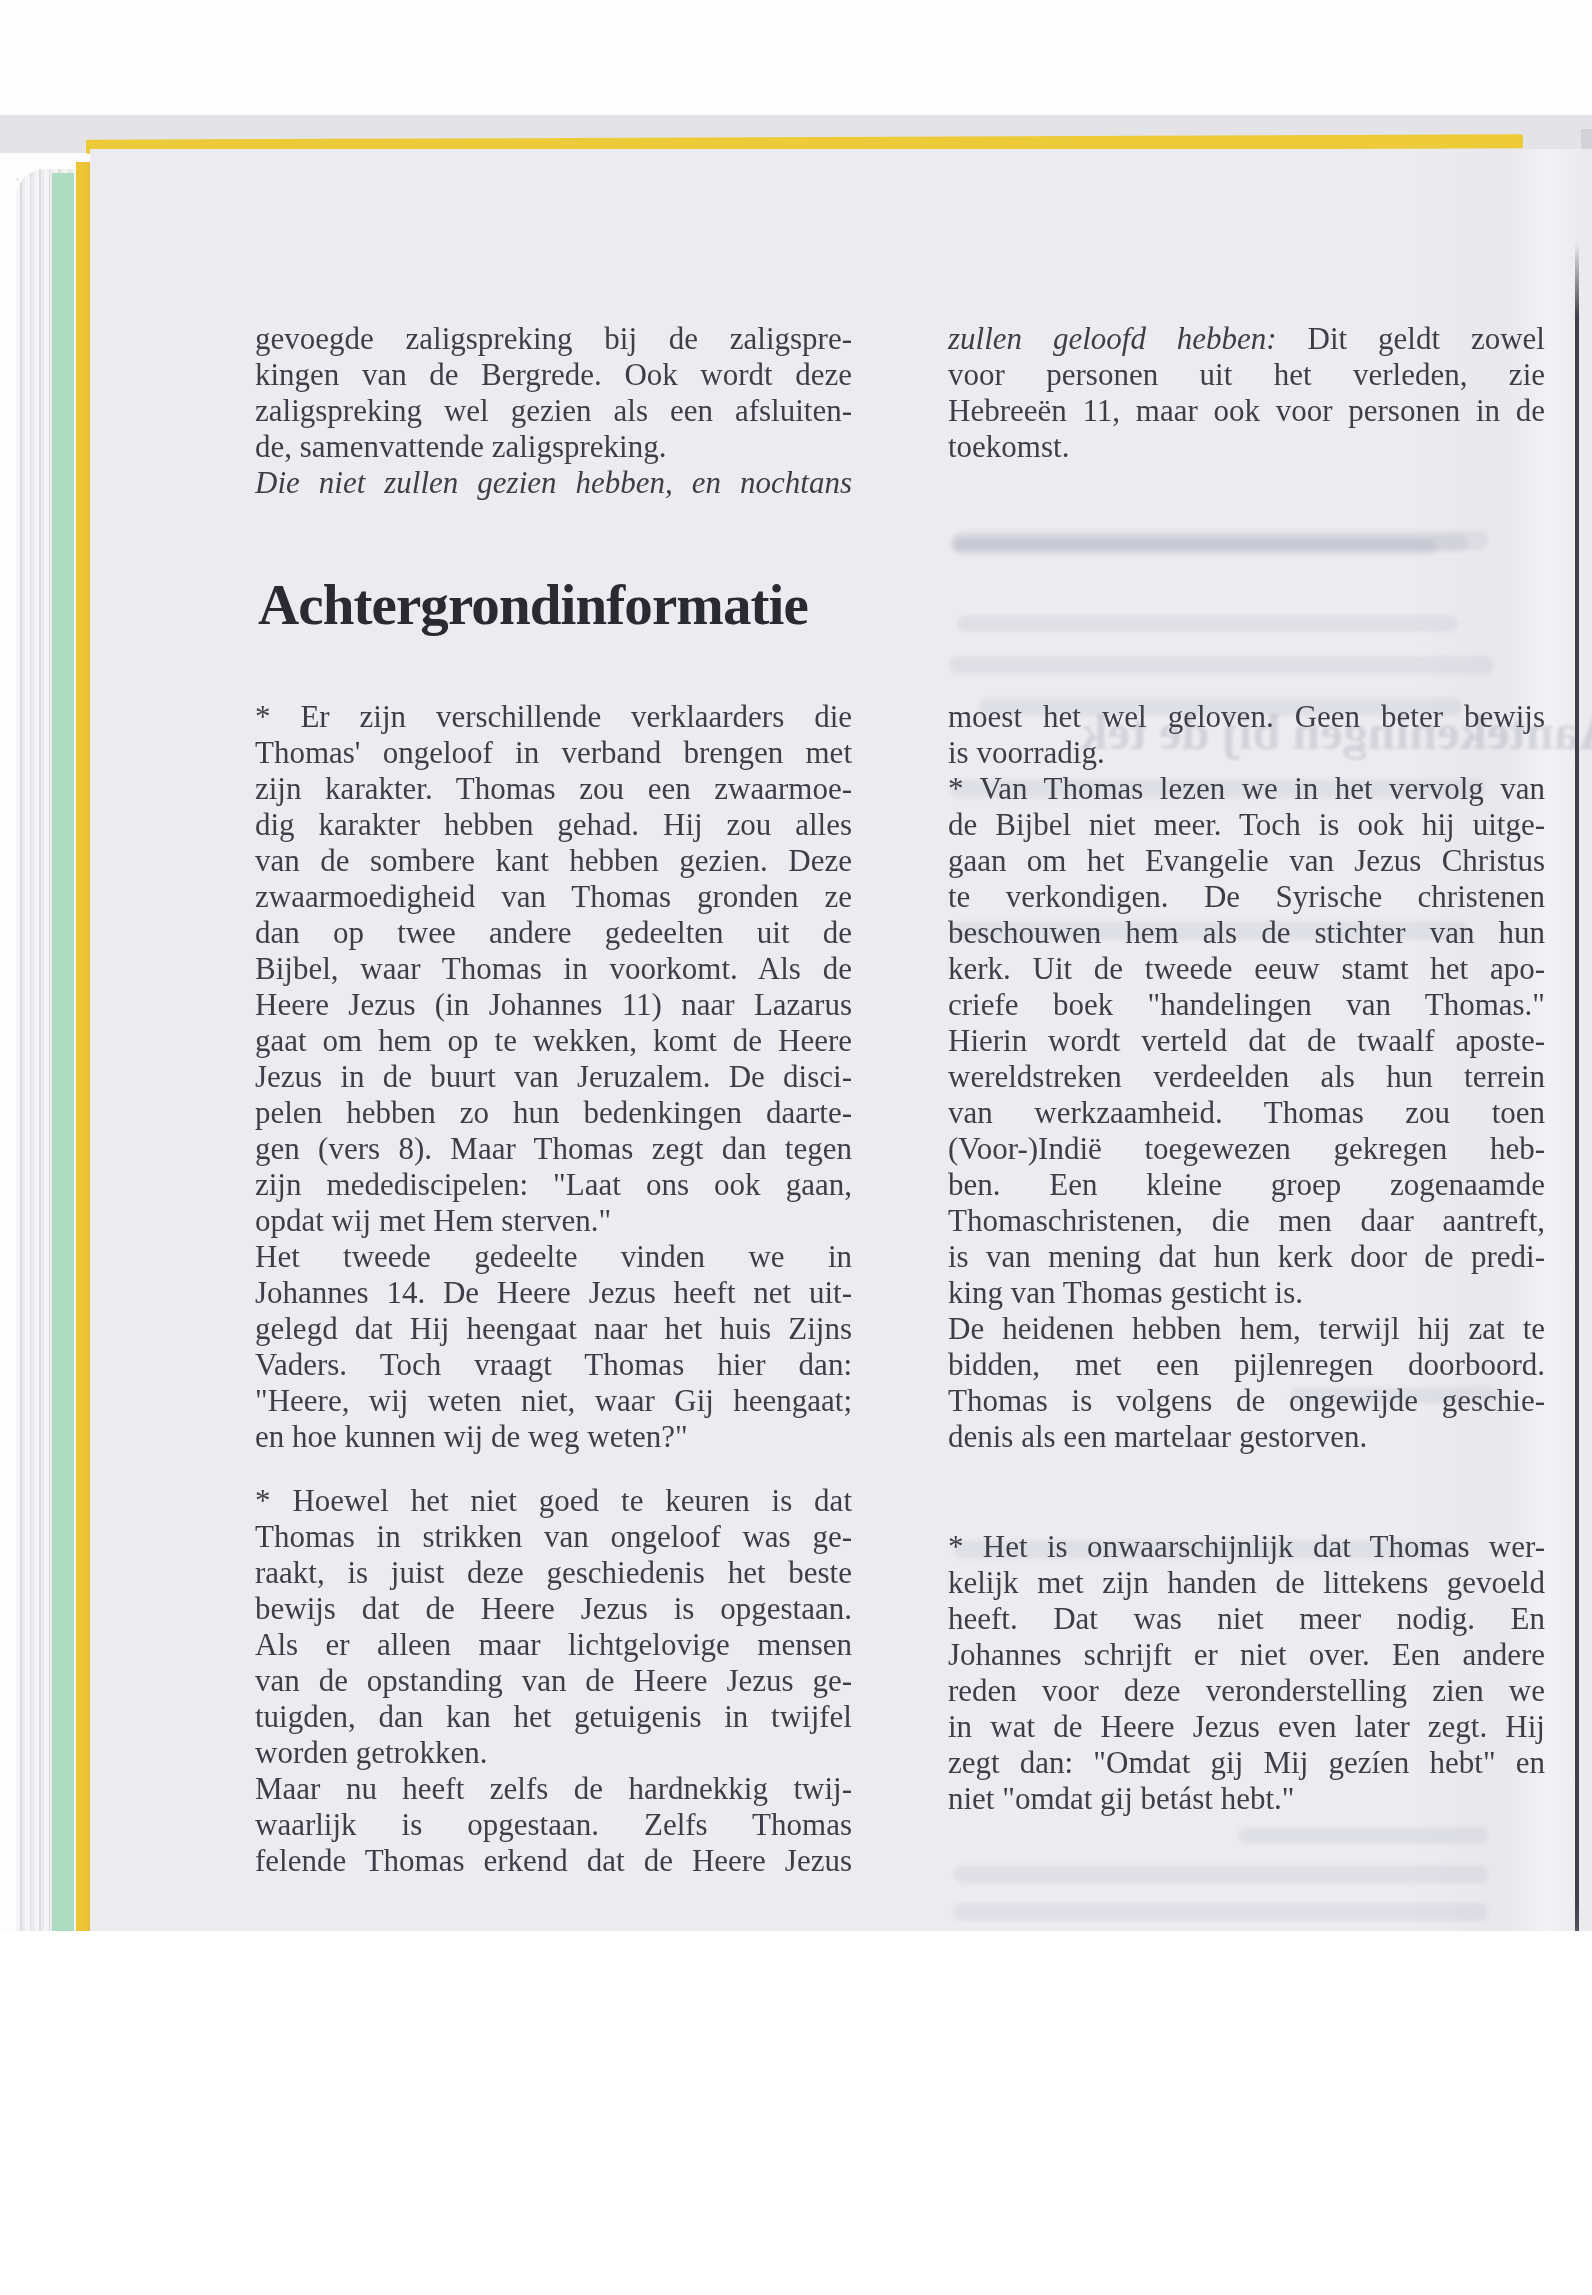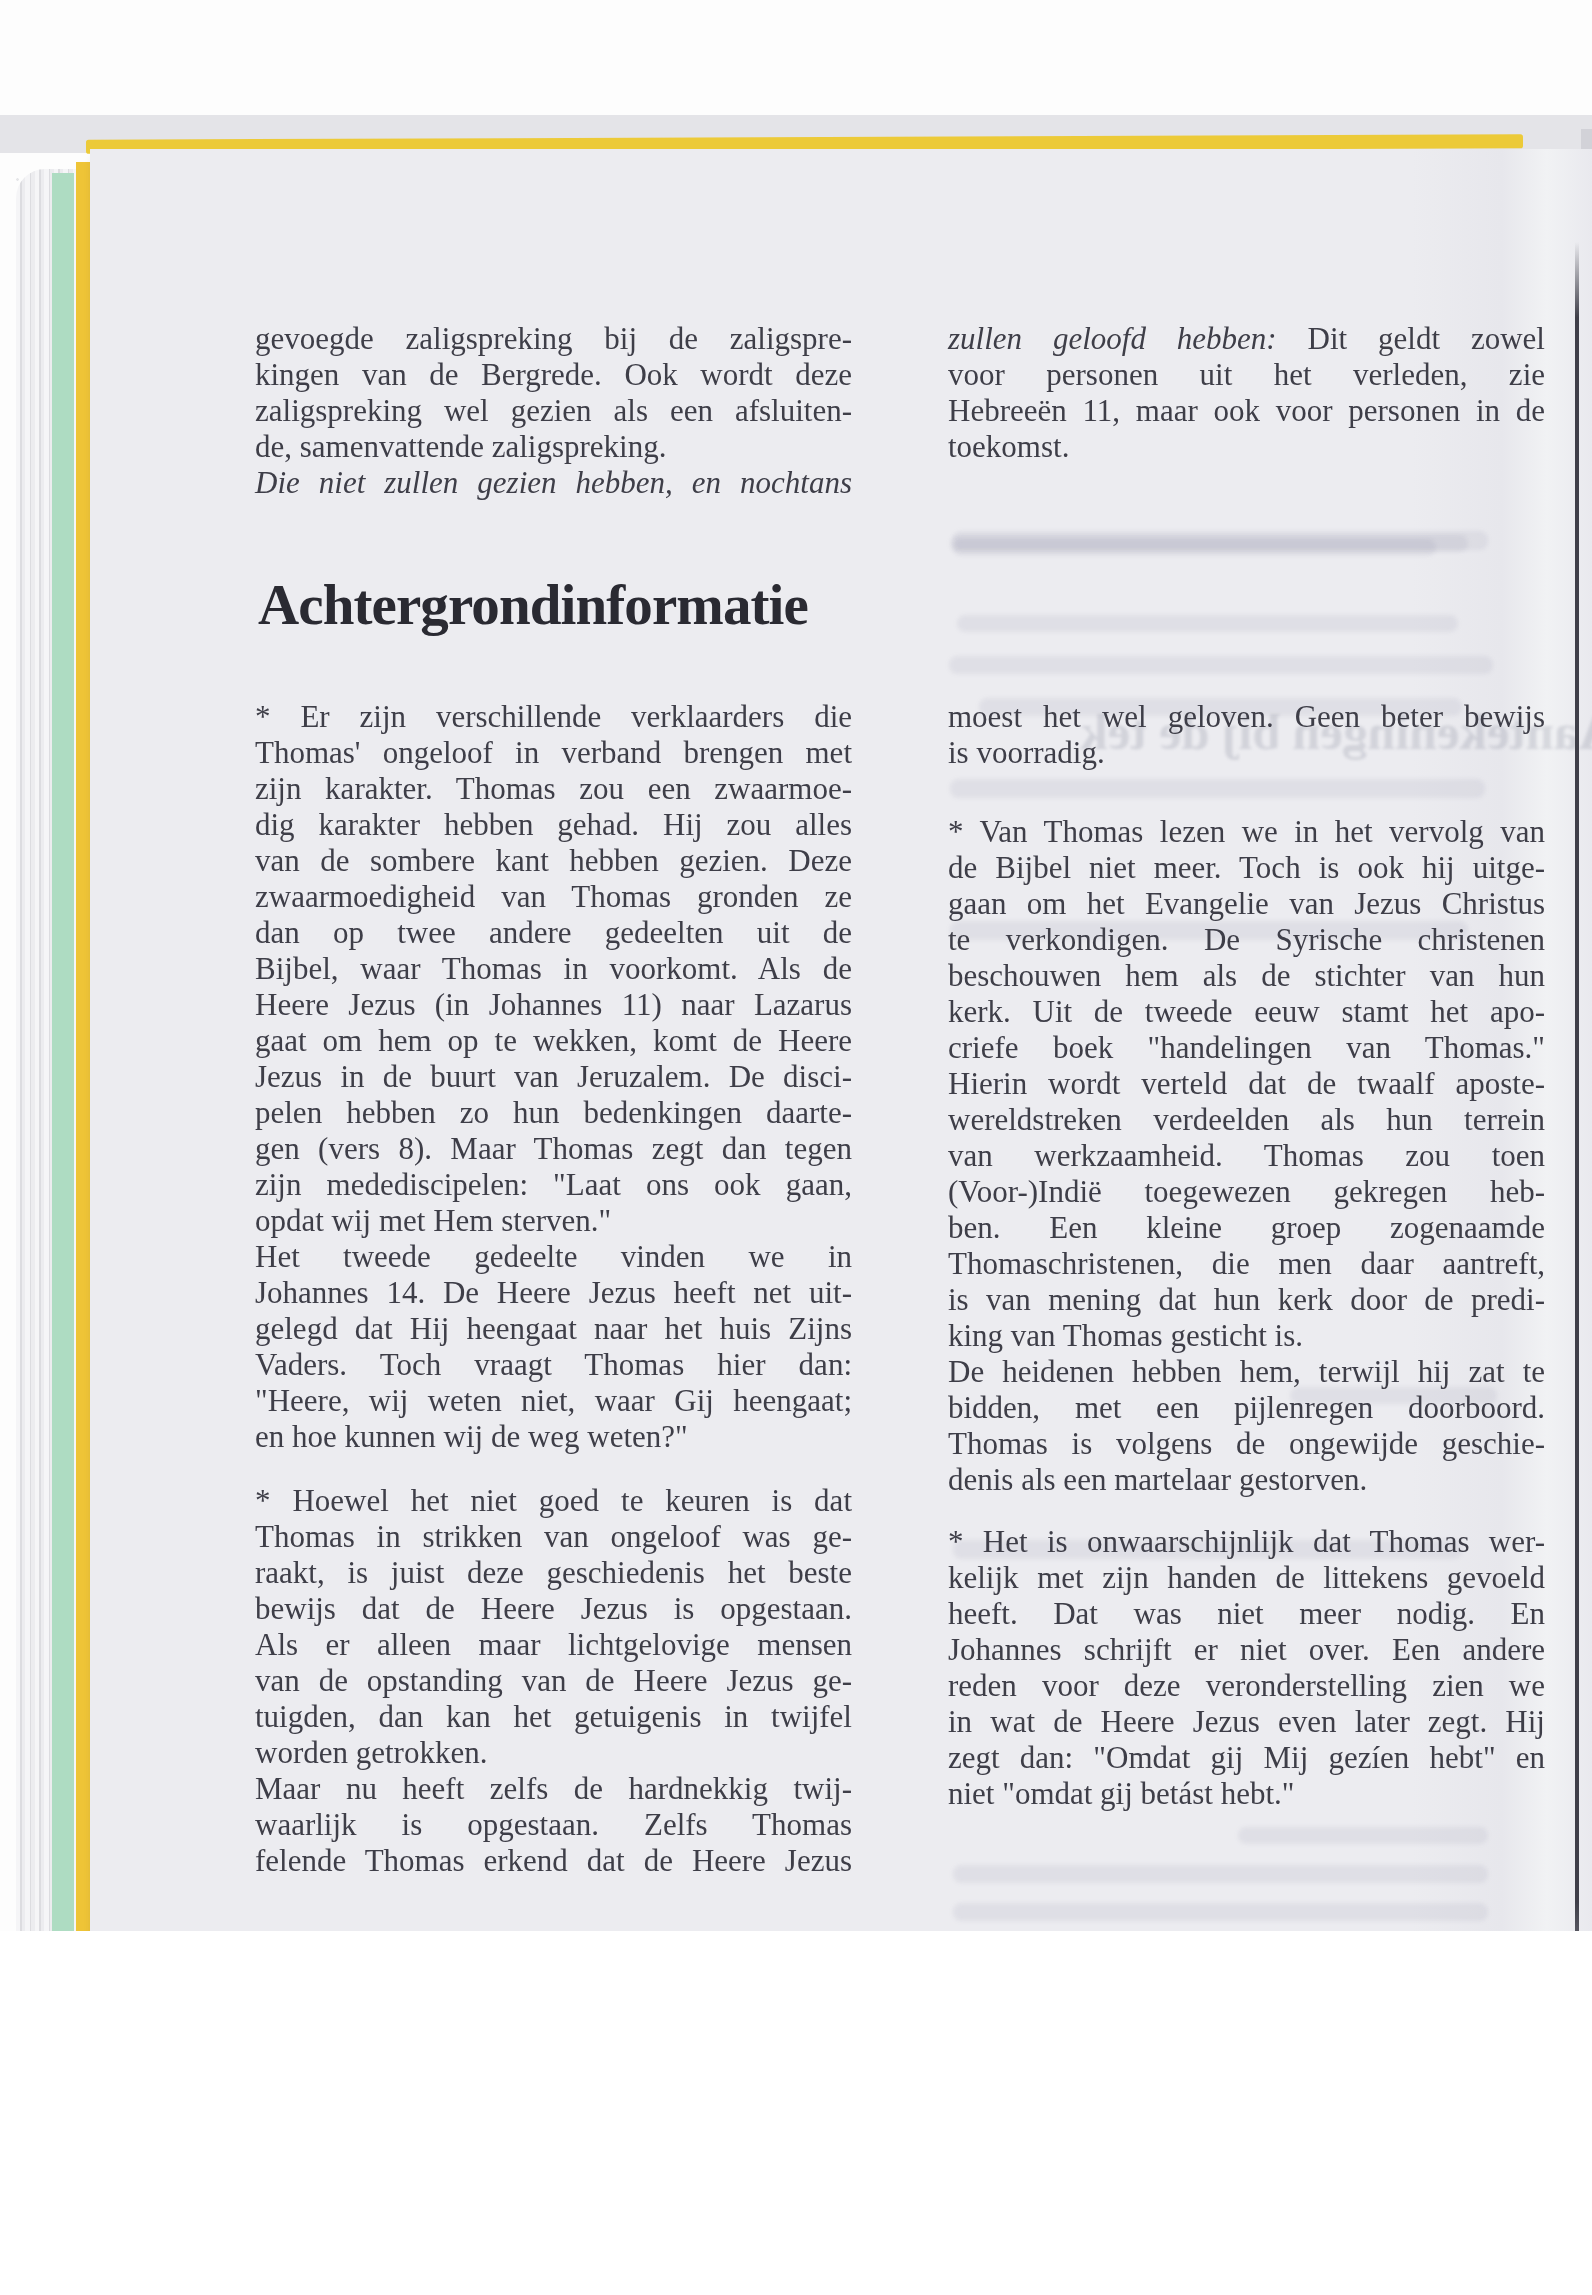--- a/index.html
+++ b/index.html
@@ -140,42 +140,42 @@
         <div class="ln">waarlijk is opgestaan. Zelfs Thomas</div>
         <div class="ln">felende Thomas erkend dat de Heere Jezus</div>
       </div>
   </div>
 
   <div class="textcol" style="left:948px;top:699px">
     <div class="para">
         <div class="ln">moest het wel geloven. Geen beter bewijs</div>
         <div class="ln end">is voorradig.</div>
       </div>
-    <div class="para" style="margin-top:43px">
+    <div class="para" style="">
         <div class="ln">* Van Thomas lezen we in het vervolg van</div>
         <div class="ln">de Bijbel niet meer. Toch is ook hij uitge-</div>
         <div class="ln">gaan om het Evangelie van Jezus Christus</div>
         <div class="ln">te verkondigen. De Syrische christenen</div>
         <div class="ln">beschouwen hem als de stichter van hun</div>
         <div class="ln">kerk. Uit de tweede eeuw stamt het apo-</div>
         <div class="ln">criefe boek "handelingen van Thomas."</div>
         <div class="ln">Hierin wordt verteld dat de twaalf aposte-</div>
         <div class="ln">wereldstreken verdeelden als hun terrein</div>
         <div class="ln">van werkzaamheid. Thomas zou toen</div>
         <div class="ln">(Voor-)Indië toegewezen gekregen heb-</div>
         <div class="ln">ben. Een kleine groep zogenaamde</div>
         <div class="ln">Thomaschristenen, die men daar aantreft,</div>
         <div class="ln">is van mening dat hun kerk door de predi-</div>
         <div class="ln end">king van Thomas gesticht is.</div>
         <div class="ln">De heidenen hebben hem, terwijl hij zat te</div>
         <div class="ln">bidden, met een pijlenregen doorboord.</div>
         <div class="ln">Thomas is volgens de ongewijde geschie-</div>
         <div class="ln end">denis als een martelaar gestorven.</div>
       </div>
-    <div class="para" style="margin-top:26px">
+    <div class="para" style="margin-top:74px">
         <div class="ln">* Het is onwaarschijnlijk dat Thomas wer-</div>
         <div class="ln">kelijk met zijn handen de littekens gevoeld</div>
         <div class="ln">heeft. Dat was niet meer nodig. En</div>
         <div class="ln">Johannes schrijft er niet over. Een andere</div>
         <div class="ln">reden voor deze veronderstelling zien we</div>
         <div class="ln">in wat de Heere Jezus even later zegt. Hij</div>
         <div class="ln">zegt dan: "Omdat gij Mij gezíen hebt" en</div>
         <div class="ln end">niet "omdat gij betást hebt."</div>
       </div>
   </div>

